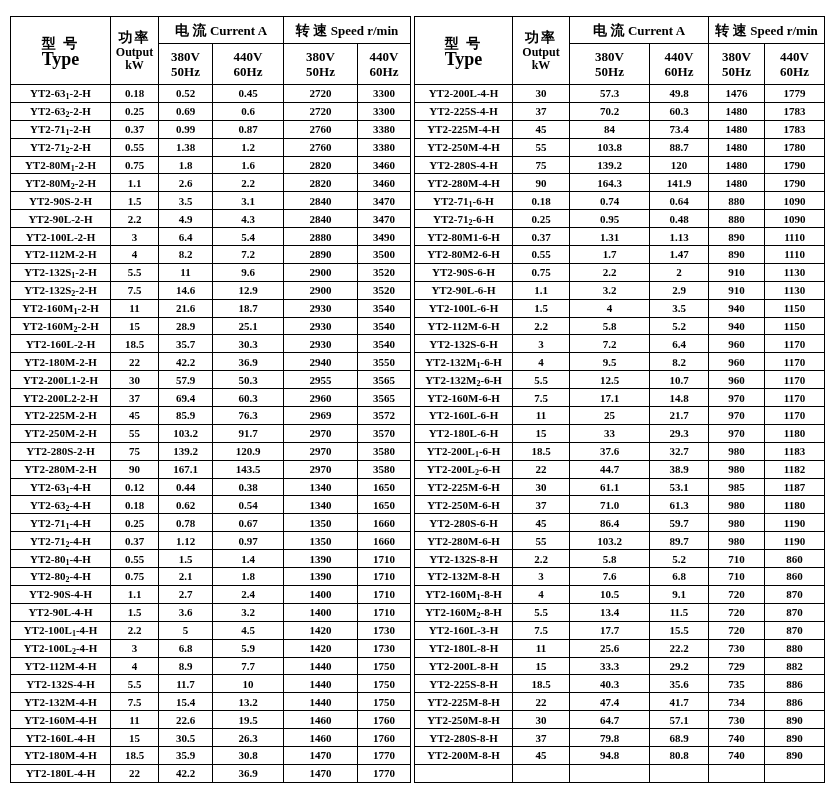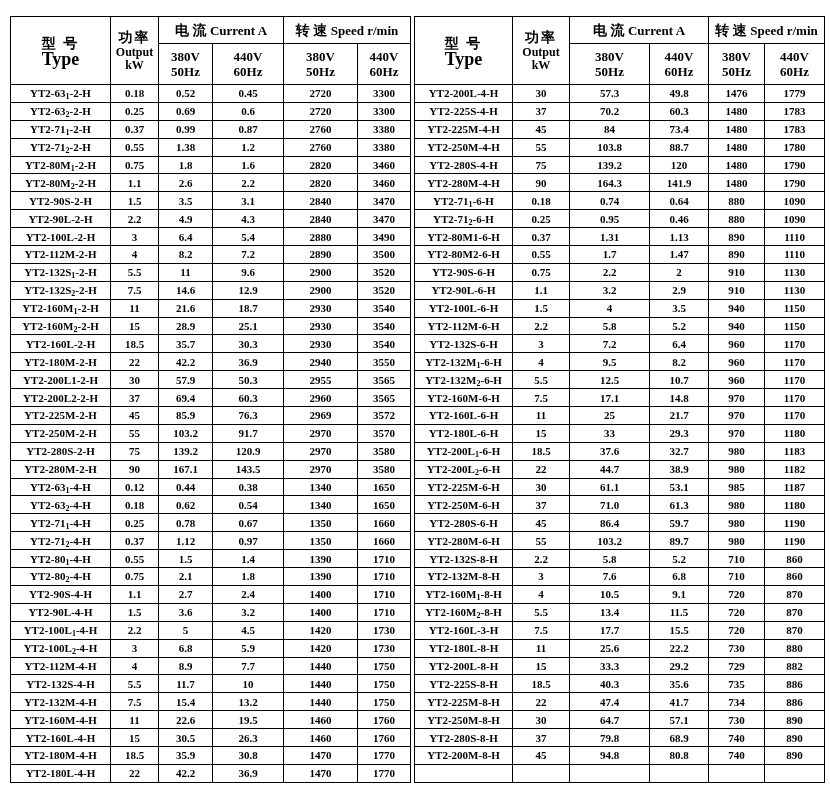--- a/index.html
+++ b/index.html
@@ -532,21 +532,21 @@
           <td>0.18</td>
           <td>0.74</td>
           <td>0.64</td>
           <td>880</td>
           <td>1090</td>
         </tr>
         <tr>
           <td>YT2-71<sub>2</sub>-6-H</td>
           <td>0.25</td>
           <td>0.95</td>
-          <td>0.46</td>
+          <td>0.48</td>
           <td>880</td>
           <td>1090</td>
         </tr>
         <tr>
           <td>YT2-80M1-6-H</td>
           <td>0.37</td>
           <td>1.31</td>
           <td>1.13</td>
           <td>890</td>
           <td>1110</td>

